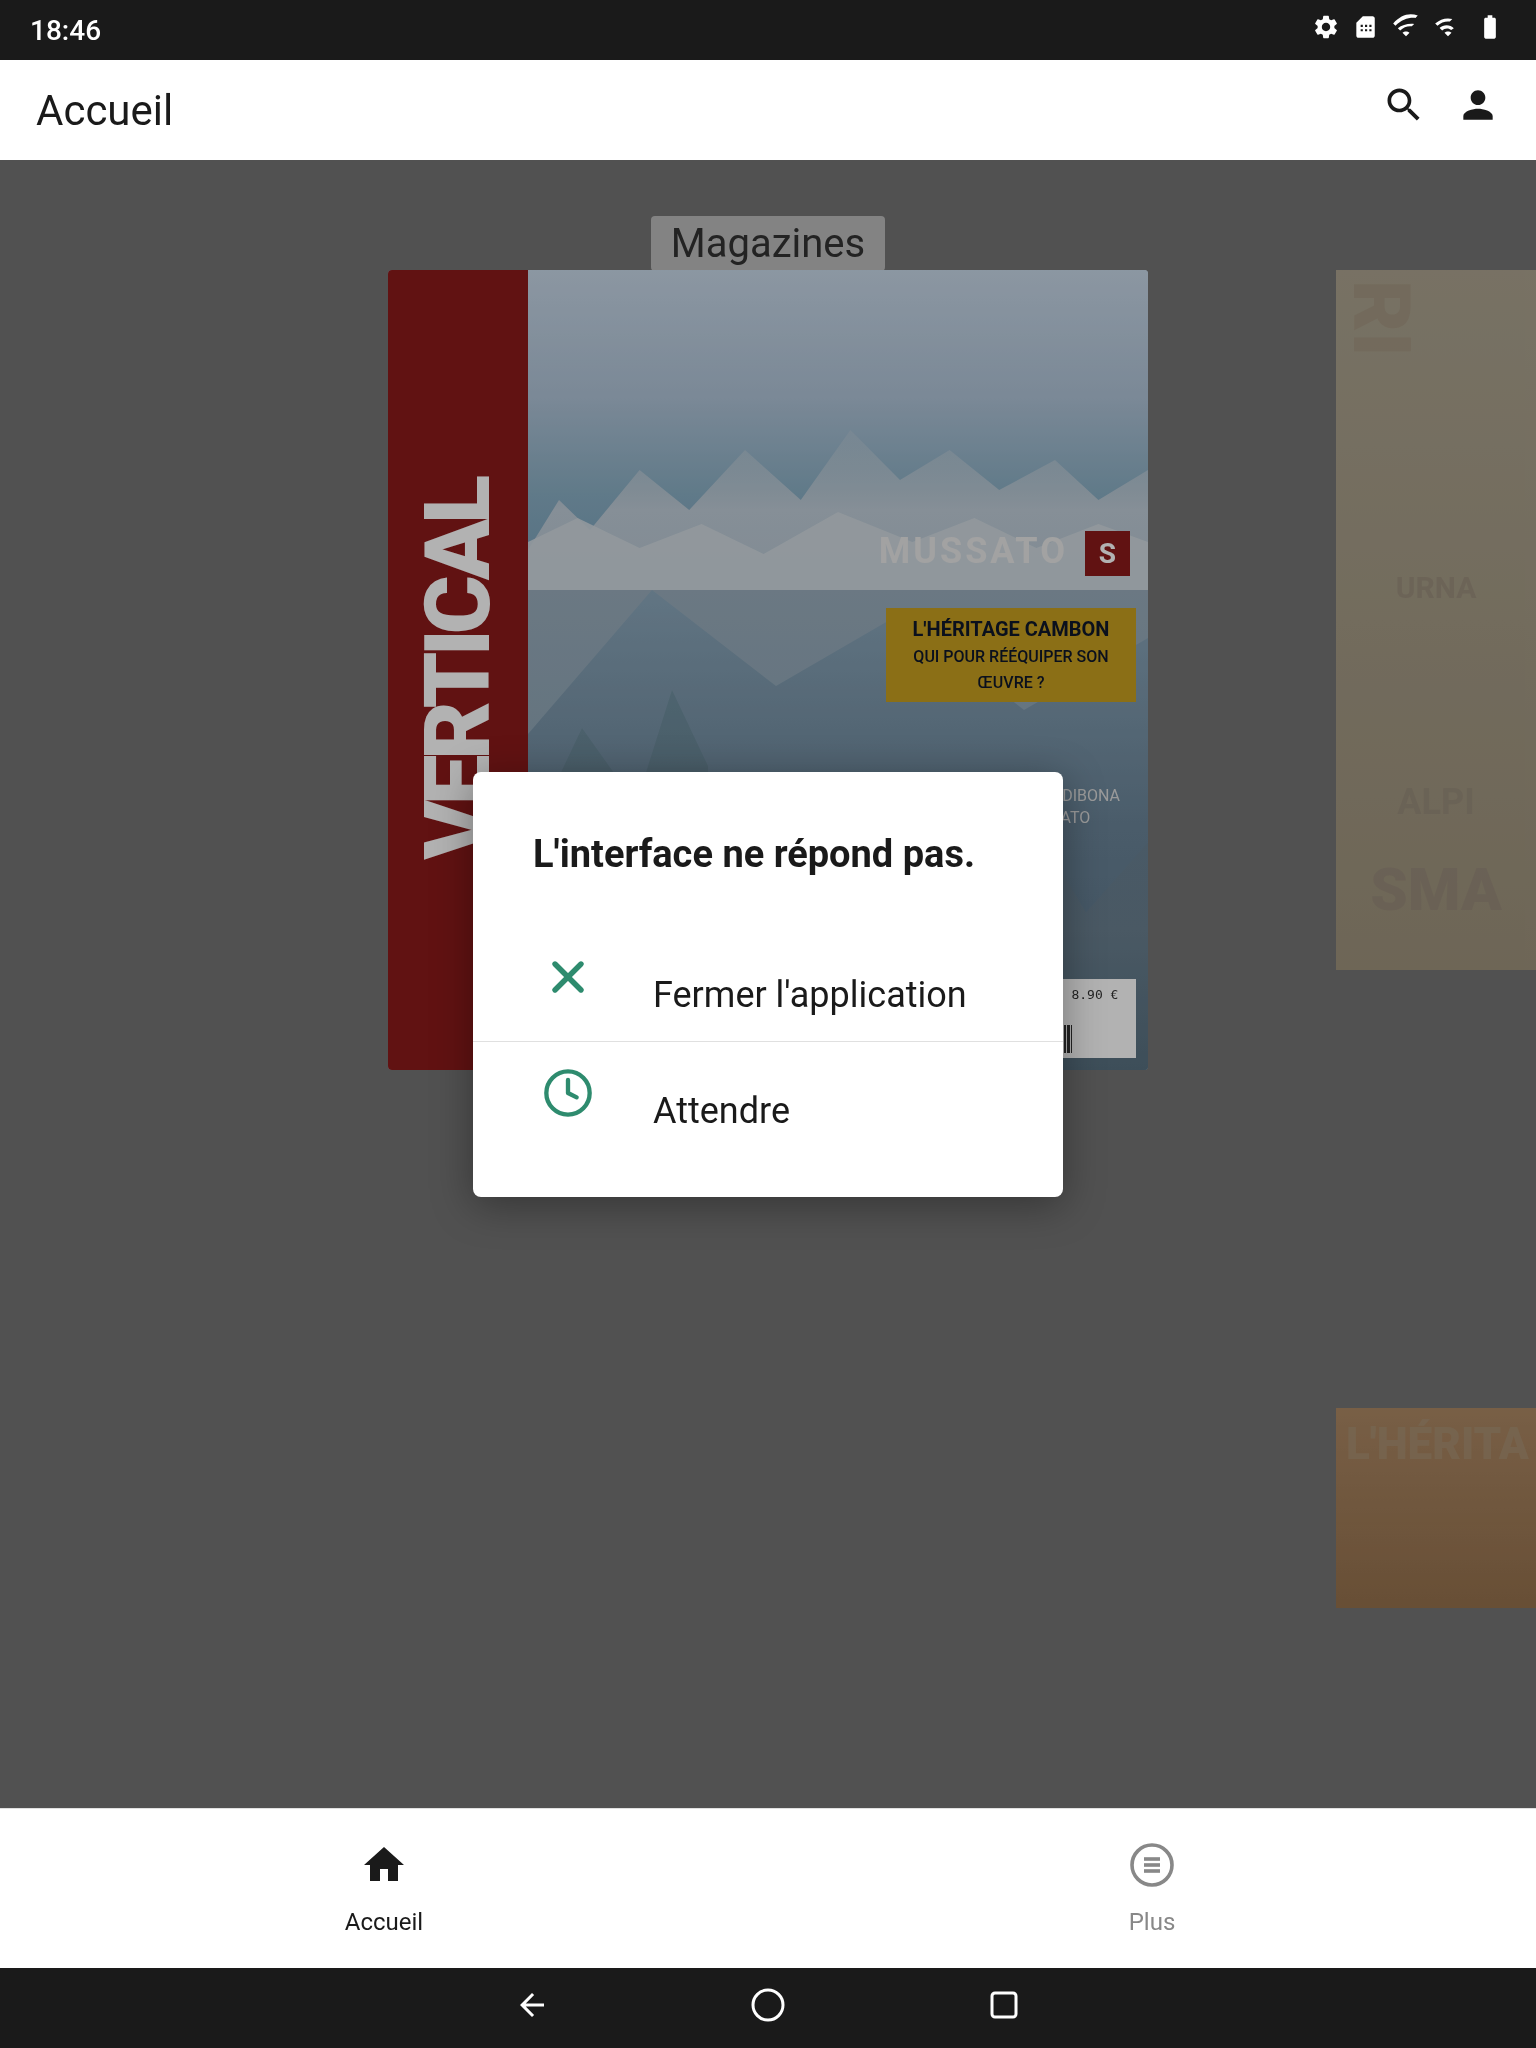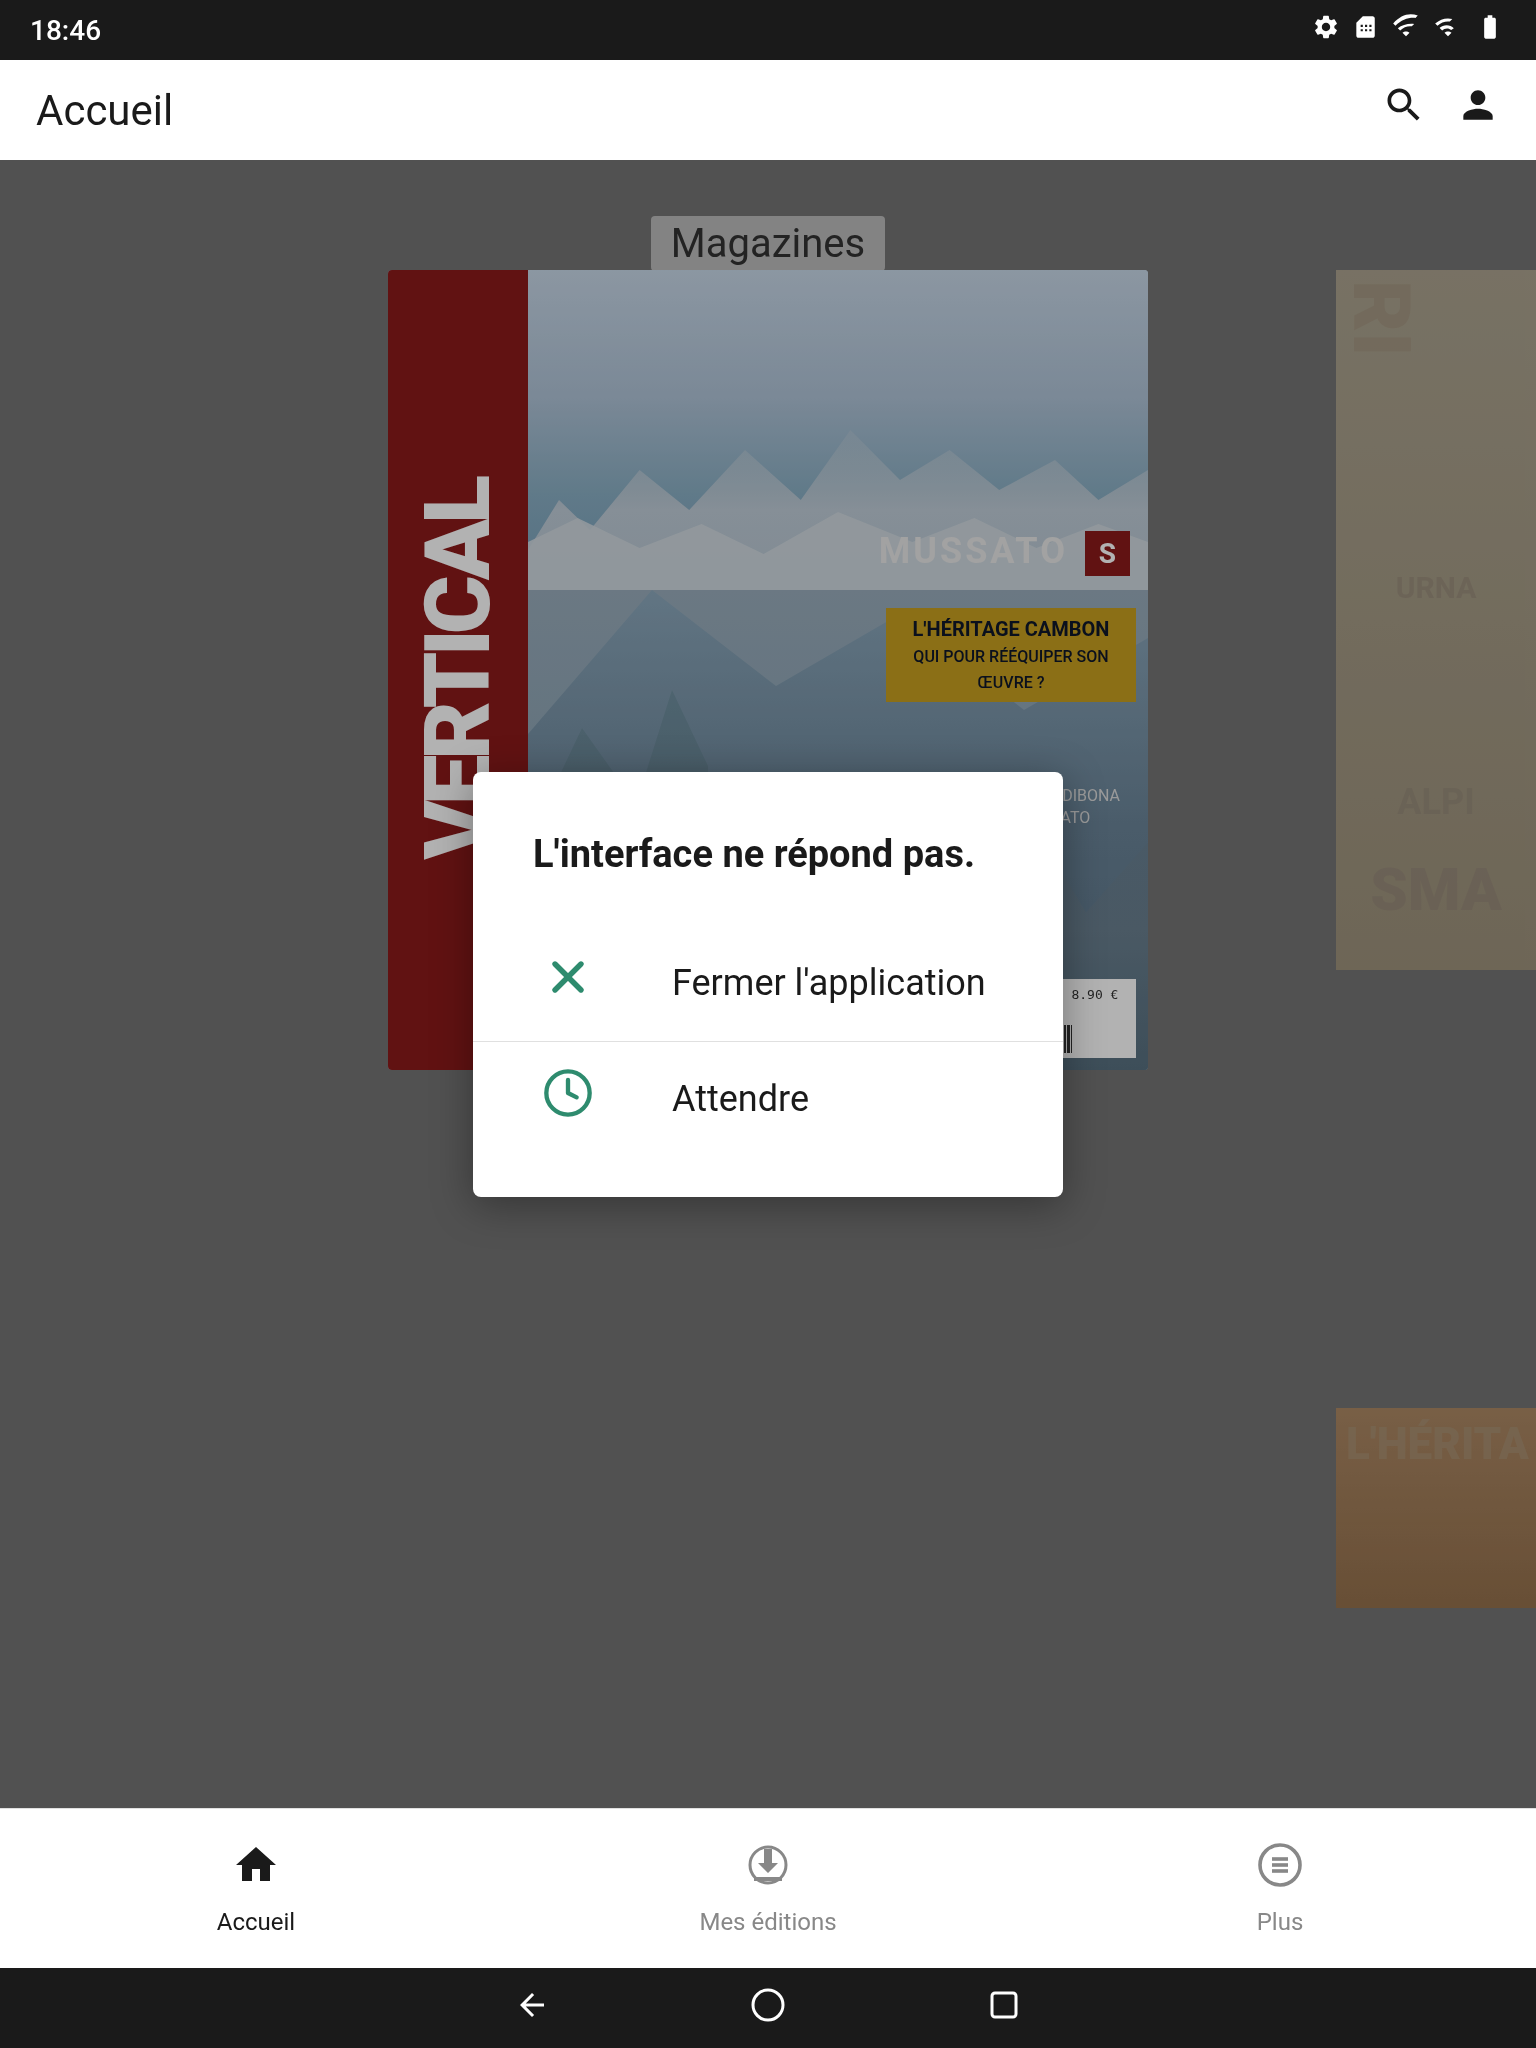--- a/index.html
+++ b/index.html
@@ -242,22 +242,22 @@
 
     .dialog-title {
       font-size: 38px;
       font-weight: 700;
       color: #1a1a1a;
       margin-bottom: 50px;
     }
 
     .dialog-option {
       display: flex;
-      align-items: center;
-      gap: 69px;
+      align-items: flex-end;
+      gap: 50px;
       padding: 25px 0;
       cursor: pointer;
     }
 
     .dialog-option-icon {
       font-size: 52px;
       width: 70px;
       text-align: center;
       flex-shrink: 0;
     }
@@ -488,29 +488,20 @@
 
   <div class="nav-item">
     <span class="nav-icon active">
       <svg width="48" height="48" viewBox="0 0 24 24" fill="#1a1a1a">
         <path d="M10 20v-6h4v6h5v-8h3L12 3 2 12h3v8z"></path>
       </svg>
     </span>
     <span class="nav-label active">Accueil</span>
   </div>
 
-  <div class="nav-item">
-    <span class="nav-icon">
-      <svg width="48" height="48" viewBox="0 0 24 24" fill="#888">
-        <path d="M12 16l-5-5h3V4h4v7h3l-5 5zm-7 4v-2h14v2H5z"></path>
-        <circle cx="12" cy="12" r="9" fill="none" stroke="#888" stroke-width="1.5"></circle>
-      </svg>
-    </span>
-    <span class="nav-label">Mes éditions</span>
-  </div>
 
 
   <div class="nav-item">
     <span class="nav-icon">
       <svg width="48" height="48" viewBox="0 0 24 24" fill="none" stroke="#888" stroke-width="1.8">
         <circle cx="12" cy="12" r="10"></circle>
         <line x1="8" y1="9" x2="16" y2="9"></line>
         <line x1="8" y1="12" x2="16" y2="12"></line>
         <line x1="8" y1="15" x2="16" y2="15"></line>
       </svg>

